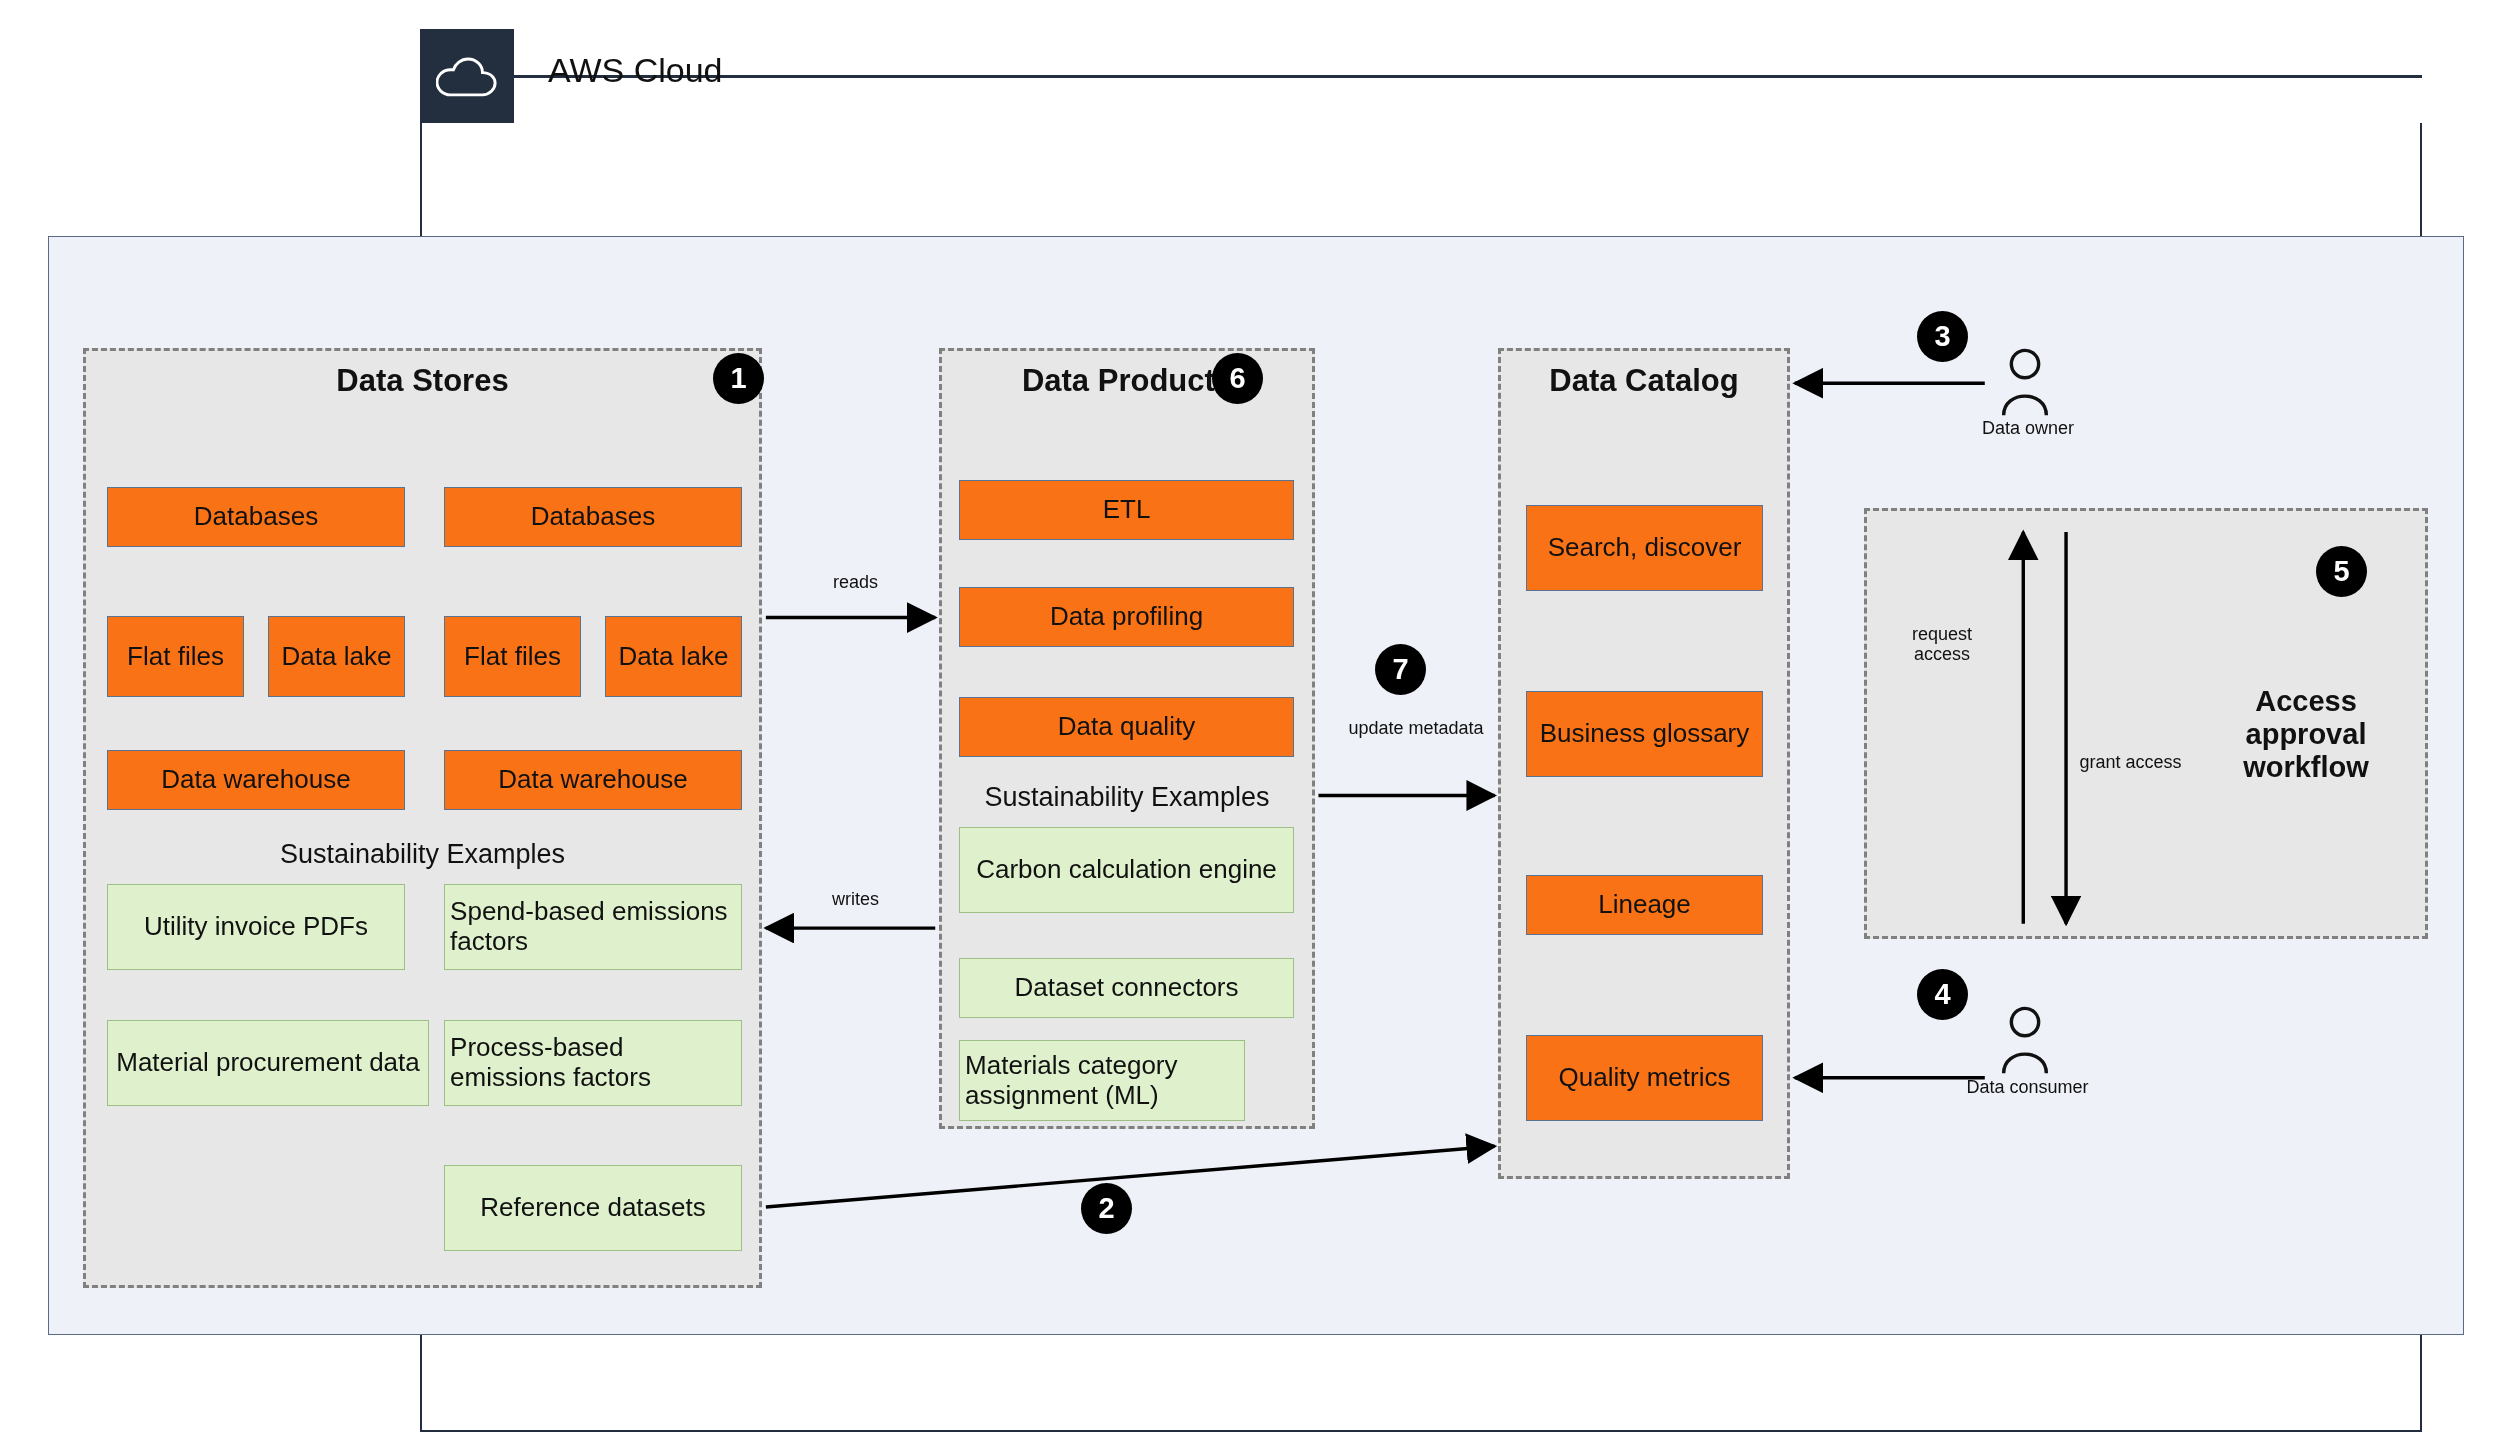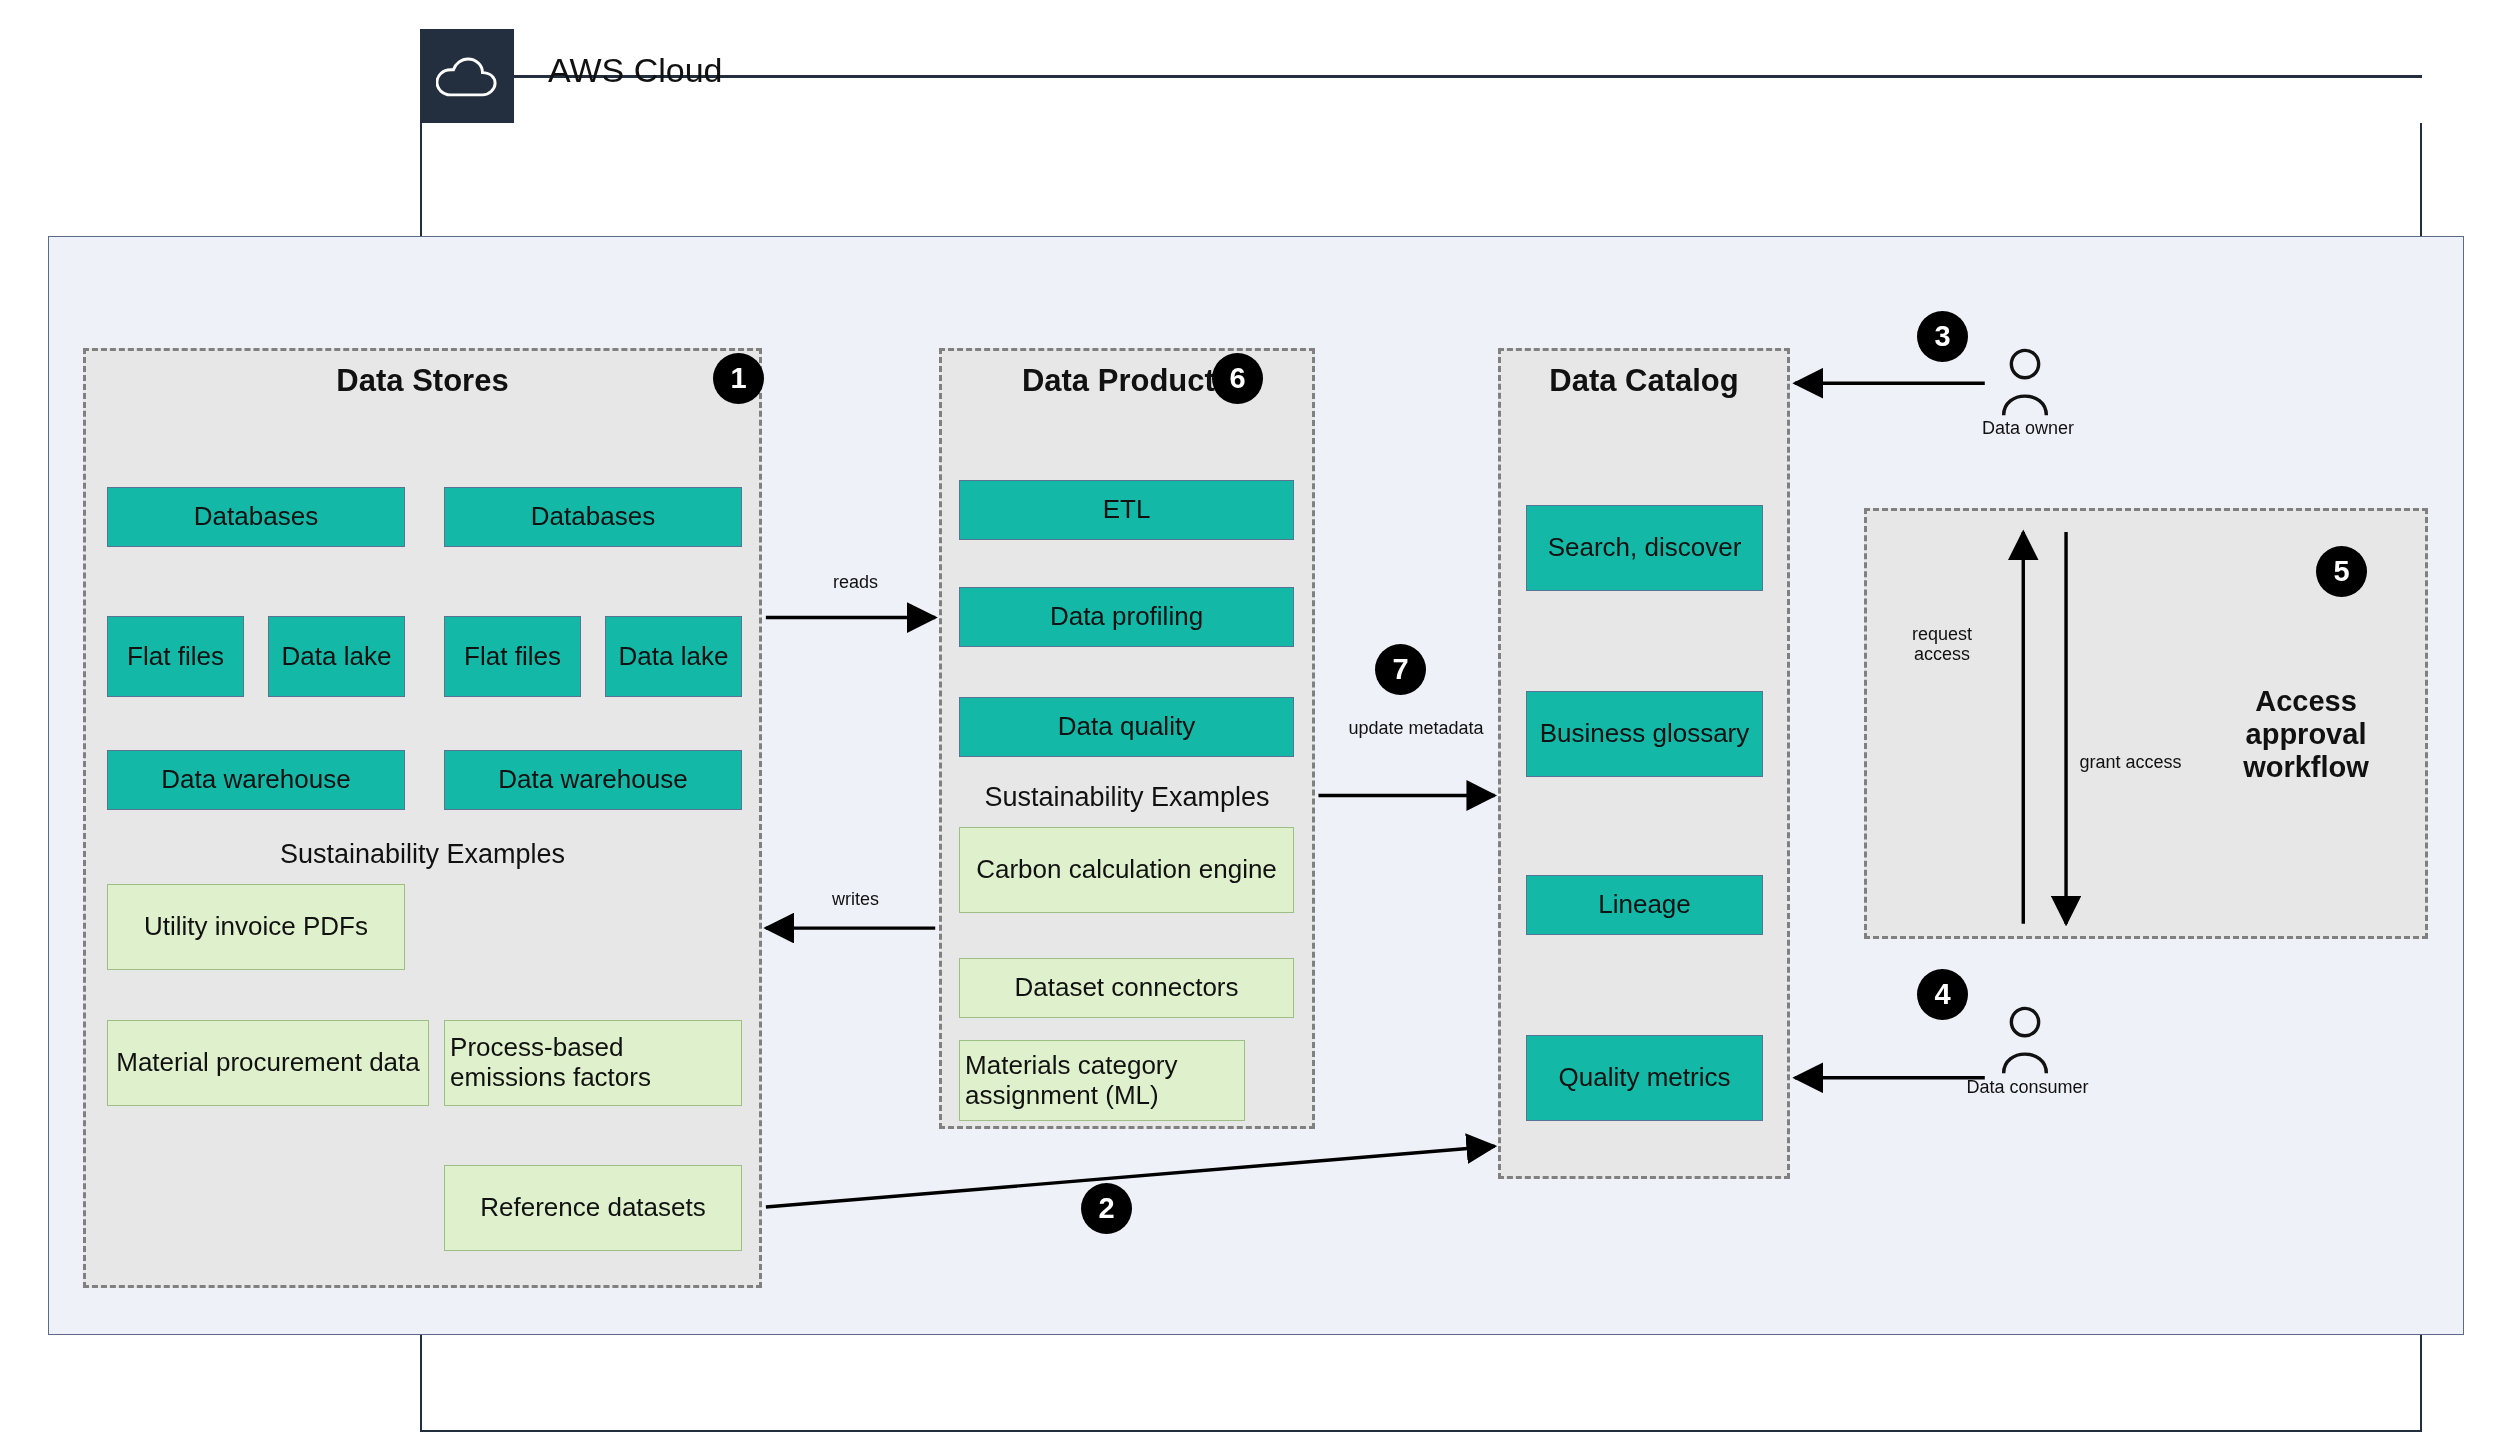--- a/index.html
+++ b/index.html
@@ -68,21 +68,21 @@
     color: #111;
   }
   .subtitle {
     text-align: center;
     font-size: 27px;
     color: #111;
     margin-top: 8.6px;
   }
   .node-blue {
     position: absolute;
-    background: #14b8a6;
+    background: #f97316;
     border: 1.7px solid #5b7392;
     display: flex;
     align-items: center;
     justify-content: center;
     text-align: right;
     font-size: 26px;
     color: #111;
     line-height: 1.15;
     padding: 3.4px 5.1px;
   }
@@ -166,20 +166,21 @@
   <div class="node-blue" style="left:268px; top:616px; width:137px; height:81px;">Data lake</div>
   <div class="node-blue" style="left:444px; top:616px; width:137px; height:81px;">Flat files</div>
   <div class="node-blue" style="left:605px; top:616px; width:137px; height:81px;">Data lake</div>
 
   <div class="node-blue" style="left:107px; top:750px; width:298px; height:60px;">Data warehouse</div>
   <div class="node-blue" style="left:444px; top:750px; width:298px; height:60px;">Data warehouse</div>
 
   <div class="subtitle" style="position:absolute; left:83px; top:830px; width:679px;">Sustainability Examples</div>
 
   <div class="node-green" style="left:107px; top:884px; width:298px; height:86px;">Utility invoice PDFs</div>
+  <div class="node-green" style="left:444px; top:884px; width:298px; height:86px;">Spend-based emissions factors</div>
   <div class="node-green" style="left:107px; top:1020px; width:322px; height:86px;">Material procurement data</div>
   <div class="node-green" style="left:444px; top:1020px; width:298px; height:86px;">Process-based emissions factors</div>
   <div class="node-green" style="left:444px; top:1165px; width:298px; height:86px;">Reference datasets</div>
 
   <div class="dashed-box" style="left:939px; top:348px; width:376px; height:781px;">
     <div class="title">Data Products</div>
   </div>
   <div class="node-blue" style="left:959px; top:480px; width:335px; height:60px;">ETL</div>
   <div class="node-blue" style="left:959px; top:587px; width:335px; height:60px;">Data profiling</div>
   <div class="node-blue" style="left:959px; top:697px; width:335px; height:60px;">Data quality</div>

